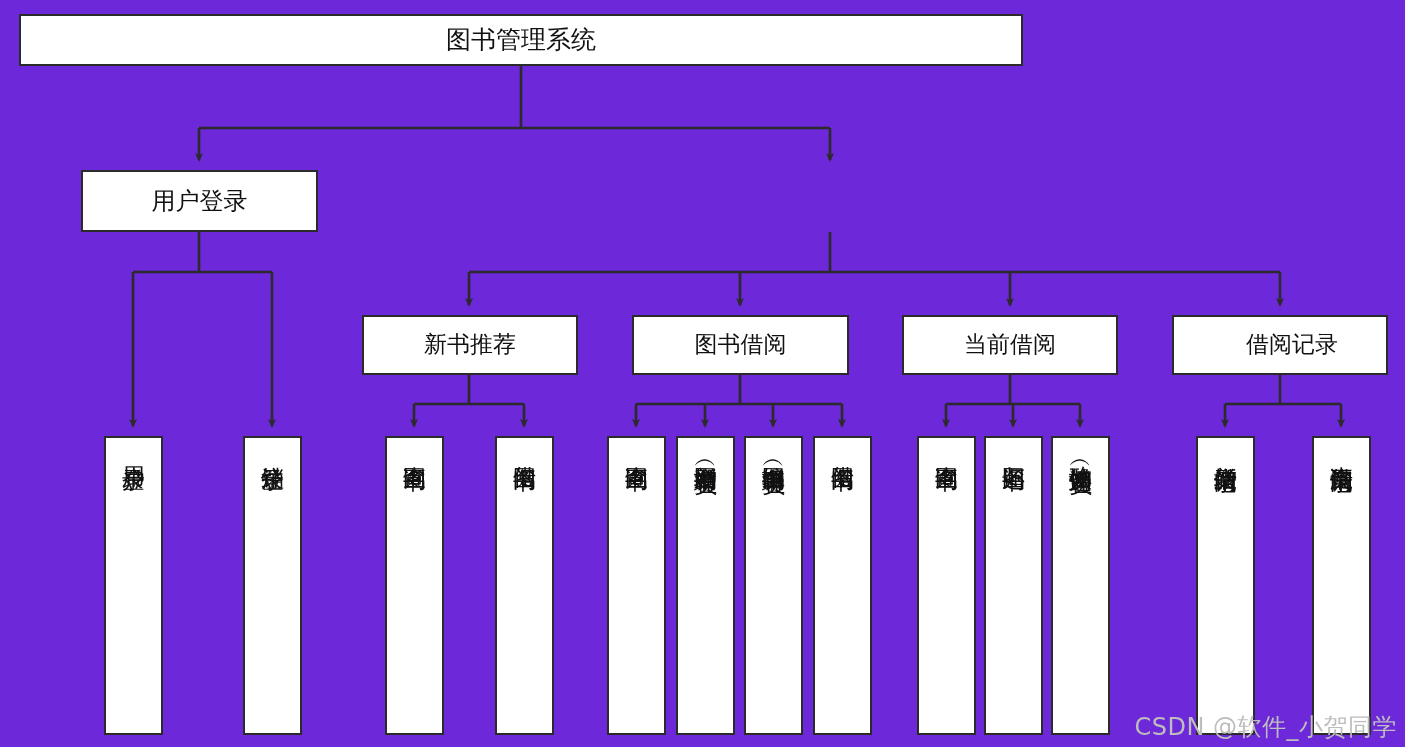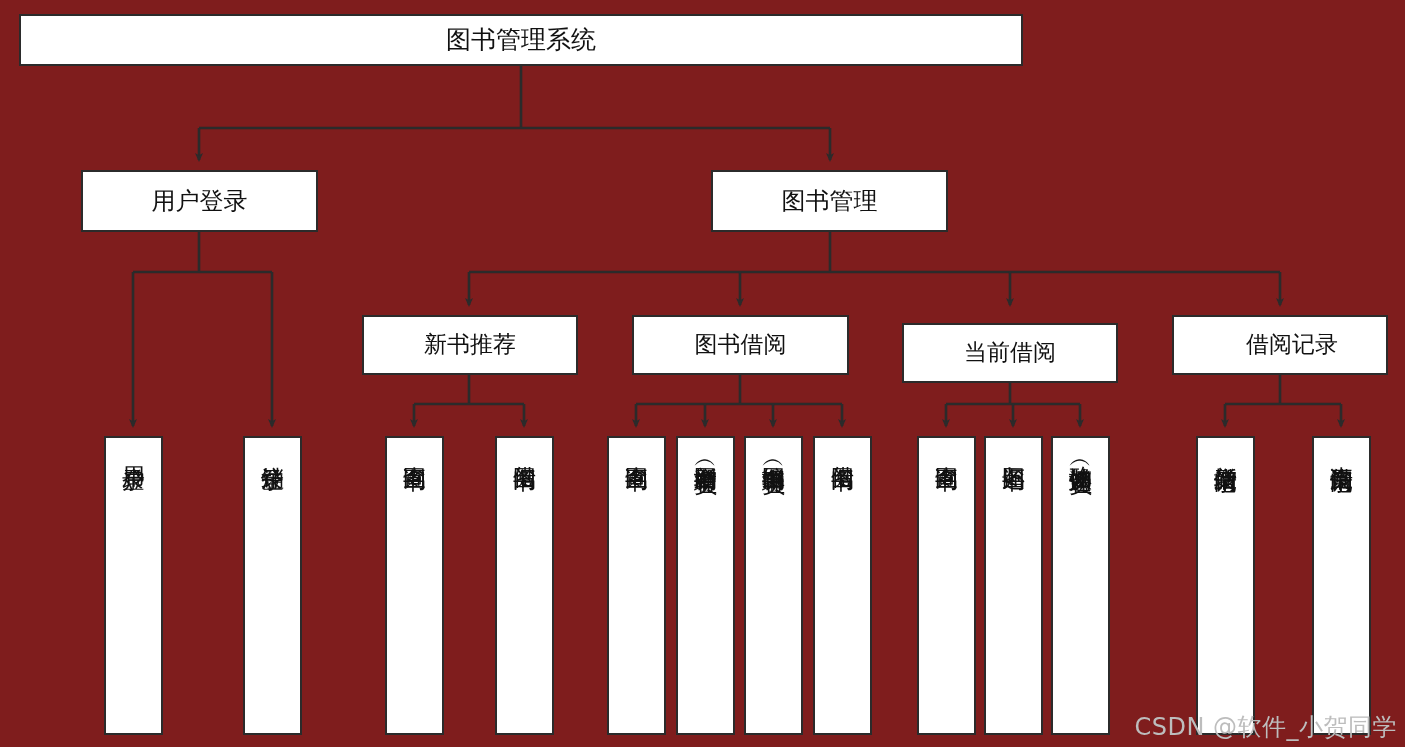--- a/index.html
+++ b/index.html
@@ -7,21 +7,21 @@
     padding: 0;
     background: #ffffff;
   }
   body {
     font-family: "DejaVu Sans", "Liberation Sans", sans-serif;
   }
   #canvas {
     position: relative;
     width: 1405px;
     height: 747px;
-    background: #7f1d1d;
+    background: #6d28d9;
     overflow: hidden;
   }
   .node {
     position: absolute;
     box-sizing: border-box;
     border: 2px solid #2b2b2b;
     background: #ffffff;
     display: flex;
     align-items: center;
     justify-content: center;
@@ -125,31 +125,28 @@
     </g>
   </svg>
 
   <div class="node root" style="left:19px; top:14px; width:1004px; height:52px;">
     <span>图书管理系统</span>
   </div>
 
   <div class="node lvl2" style="left:81px; top:170px; width:237px; height:62px;">
     <span>用户登录</span>
   </div>
-  <div class="node lvl2" style="left:711px; top:170px; width:237px; height:62px;">
-    <span>图书管理</span>
-  </div>
 
   <div class="node lvl3" style="left:362px; top:315px; width:216px; height:60px;">
     <span>新书推荐</span>
   </div>
   <div class="node lvl3" style="left:632px; top:315px; width:217px; height:60px;font-family:Liberation Serif, serif;">
     <span>图书借阅</span>
   </div>
-  <div class="node lvl3" style="left:902px; top:315px; width:216px; height:60px;margin-top:8px;">
+  <div class="node lvl3" style="left:902px; top:315px; width:216px; height:60px;">
     <span>当前借阅</span>
   </div>
   <div class="node lvl3" style="left:1172px; top:315px; width:216px; height:60px;padding-left:24px;">
     <span>借阅记录</span>
   </div>
 
   <div class="node leaf" style="left:104px; top:436px; width:59px; height:299px;">
     <span class="vtext">用户登录</span>
   </div>
   <div class="node leaf" style="left:243px; top:436px; width:59px; height:299px;">

